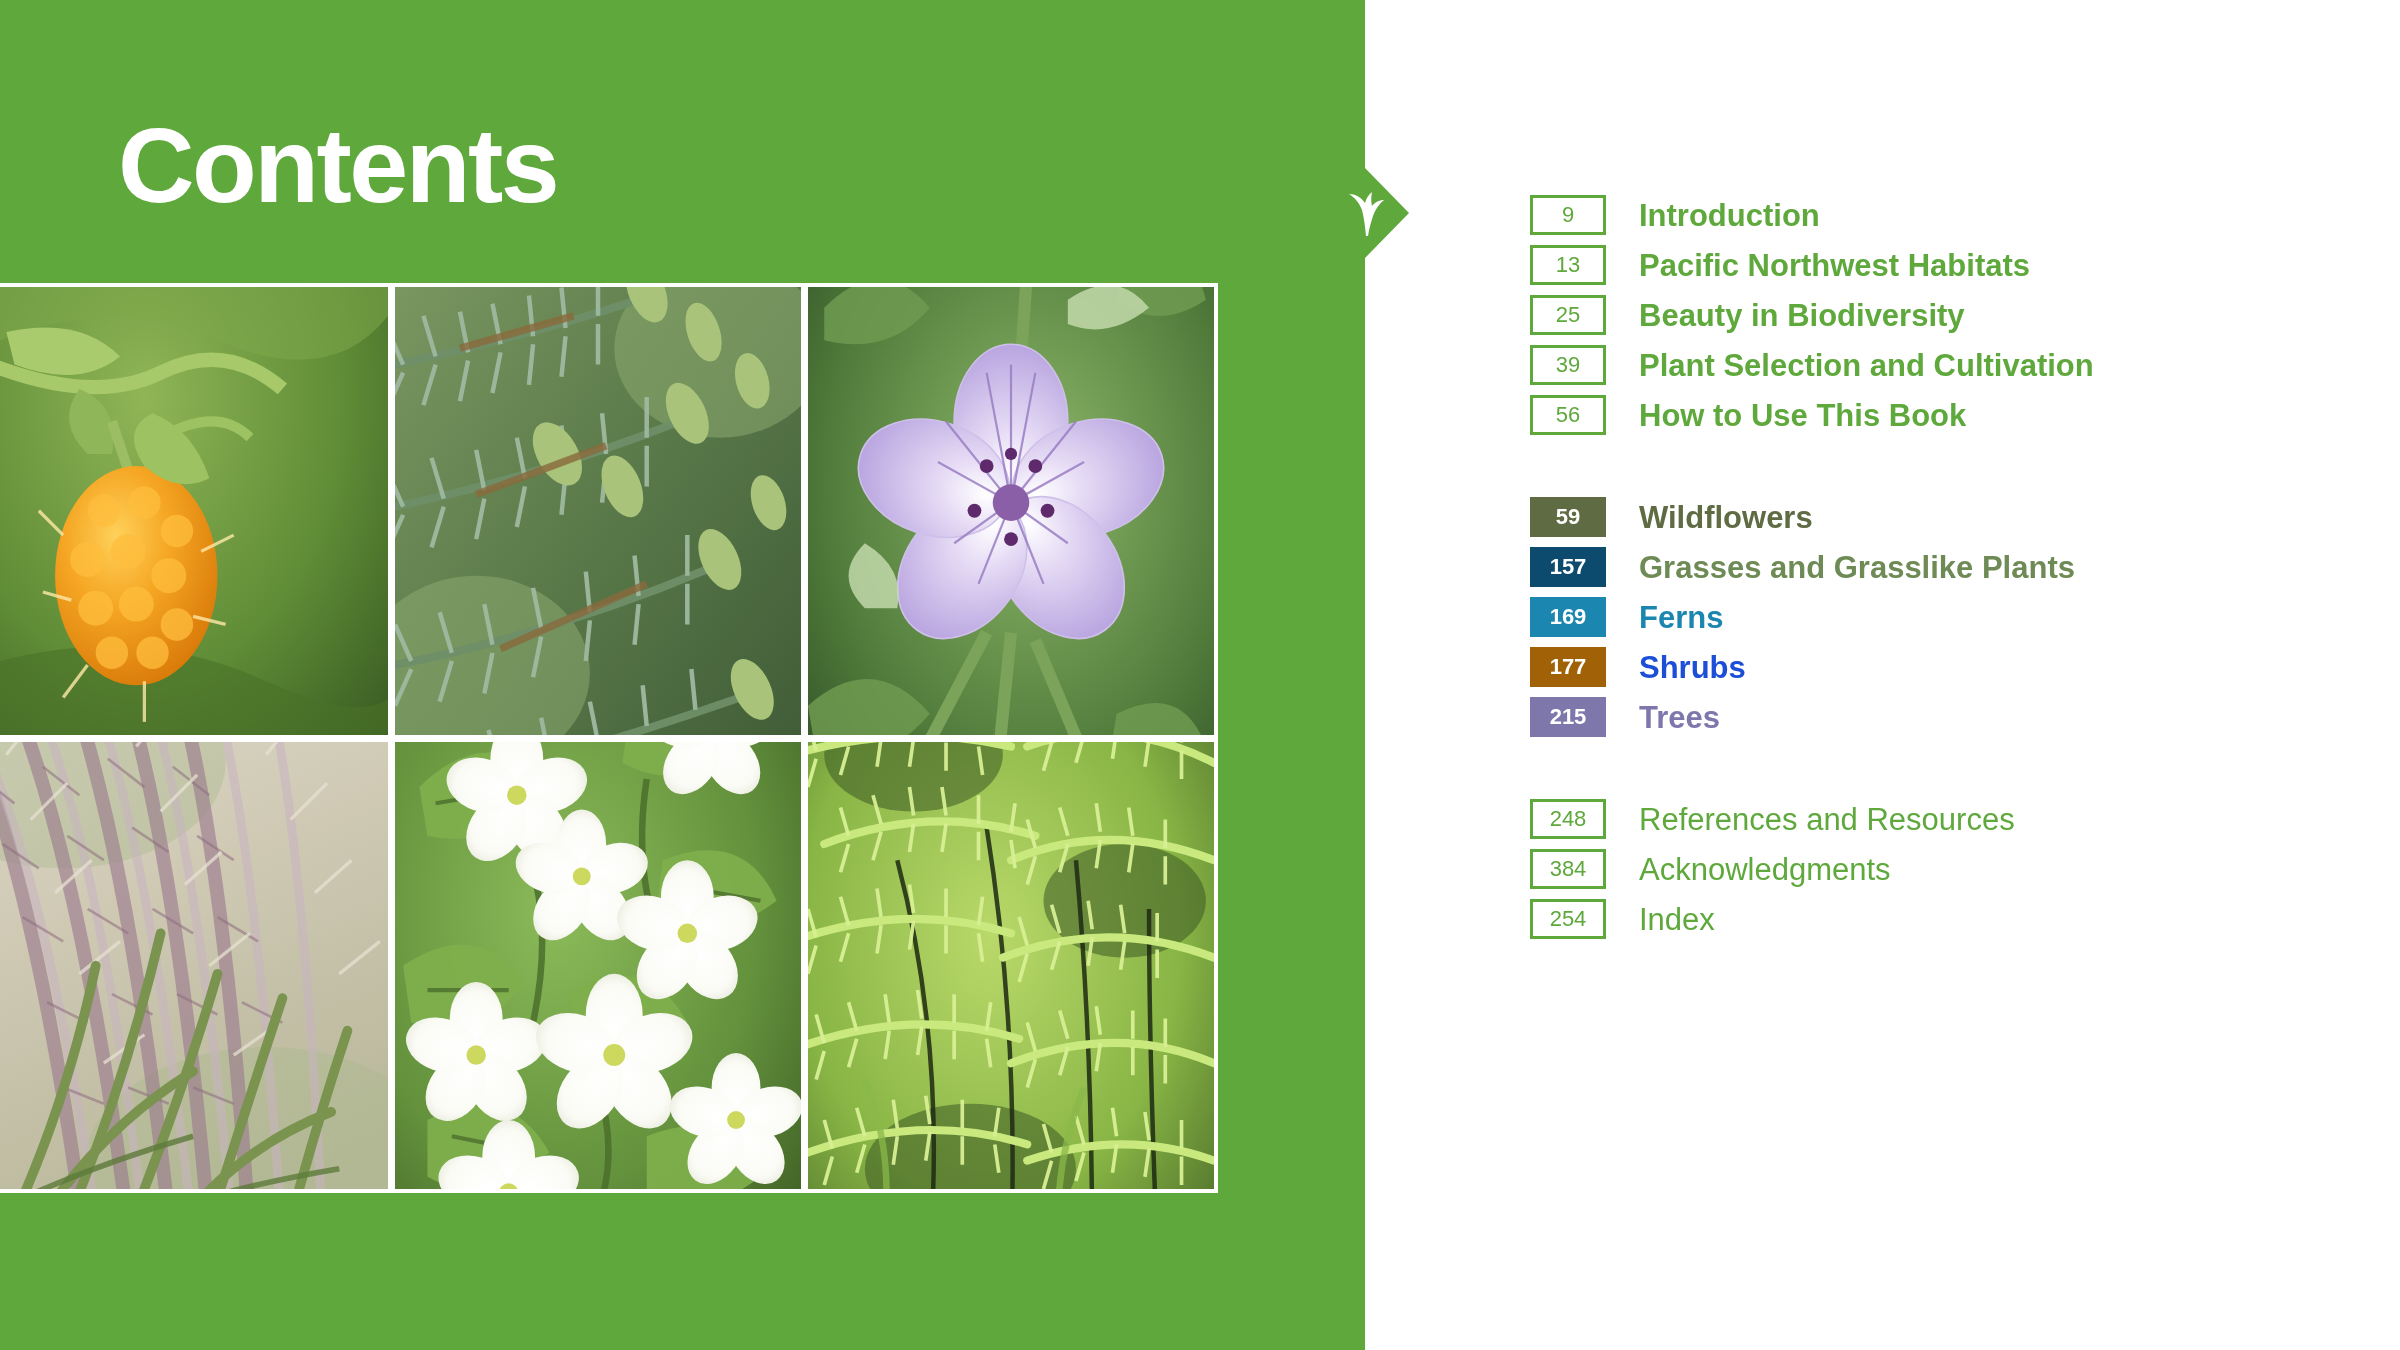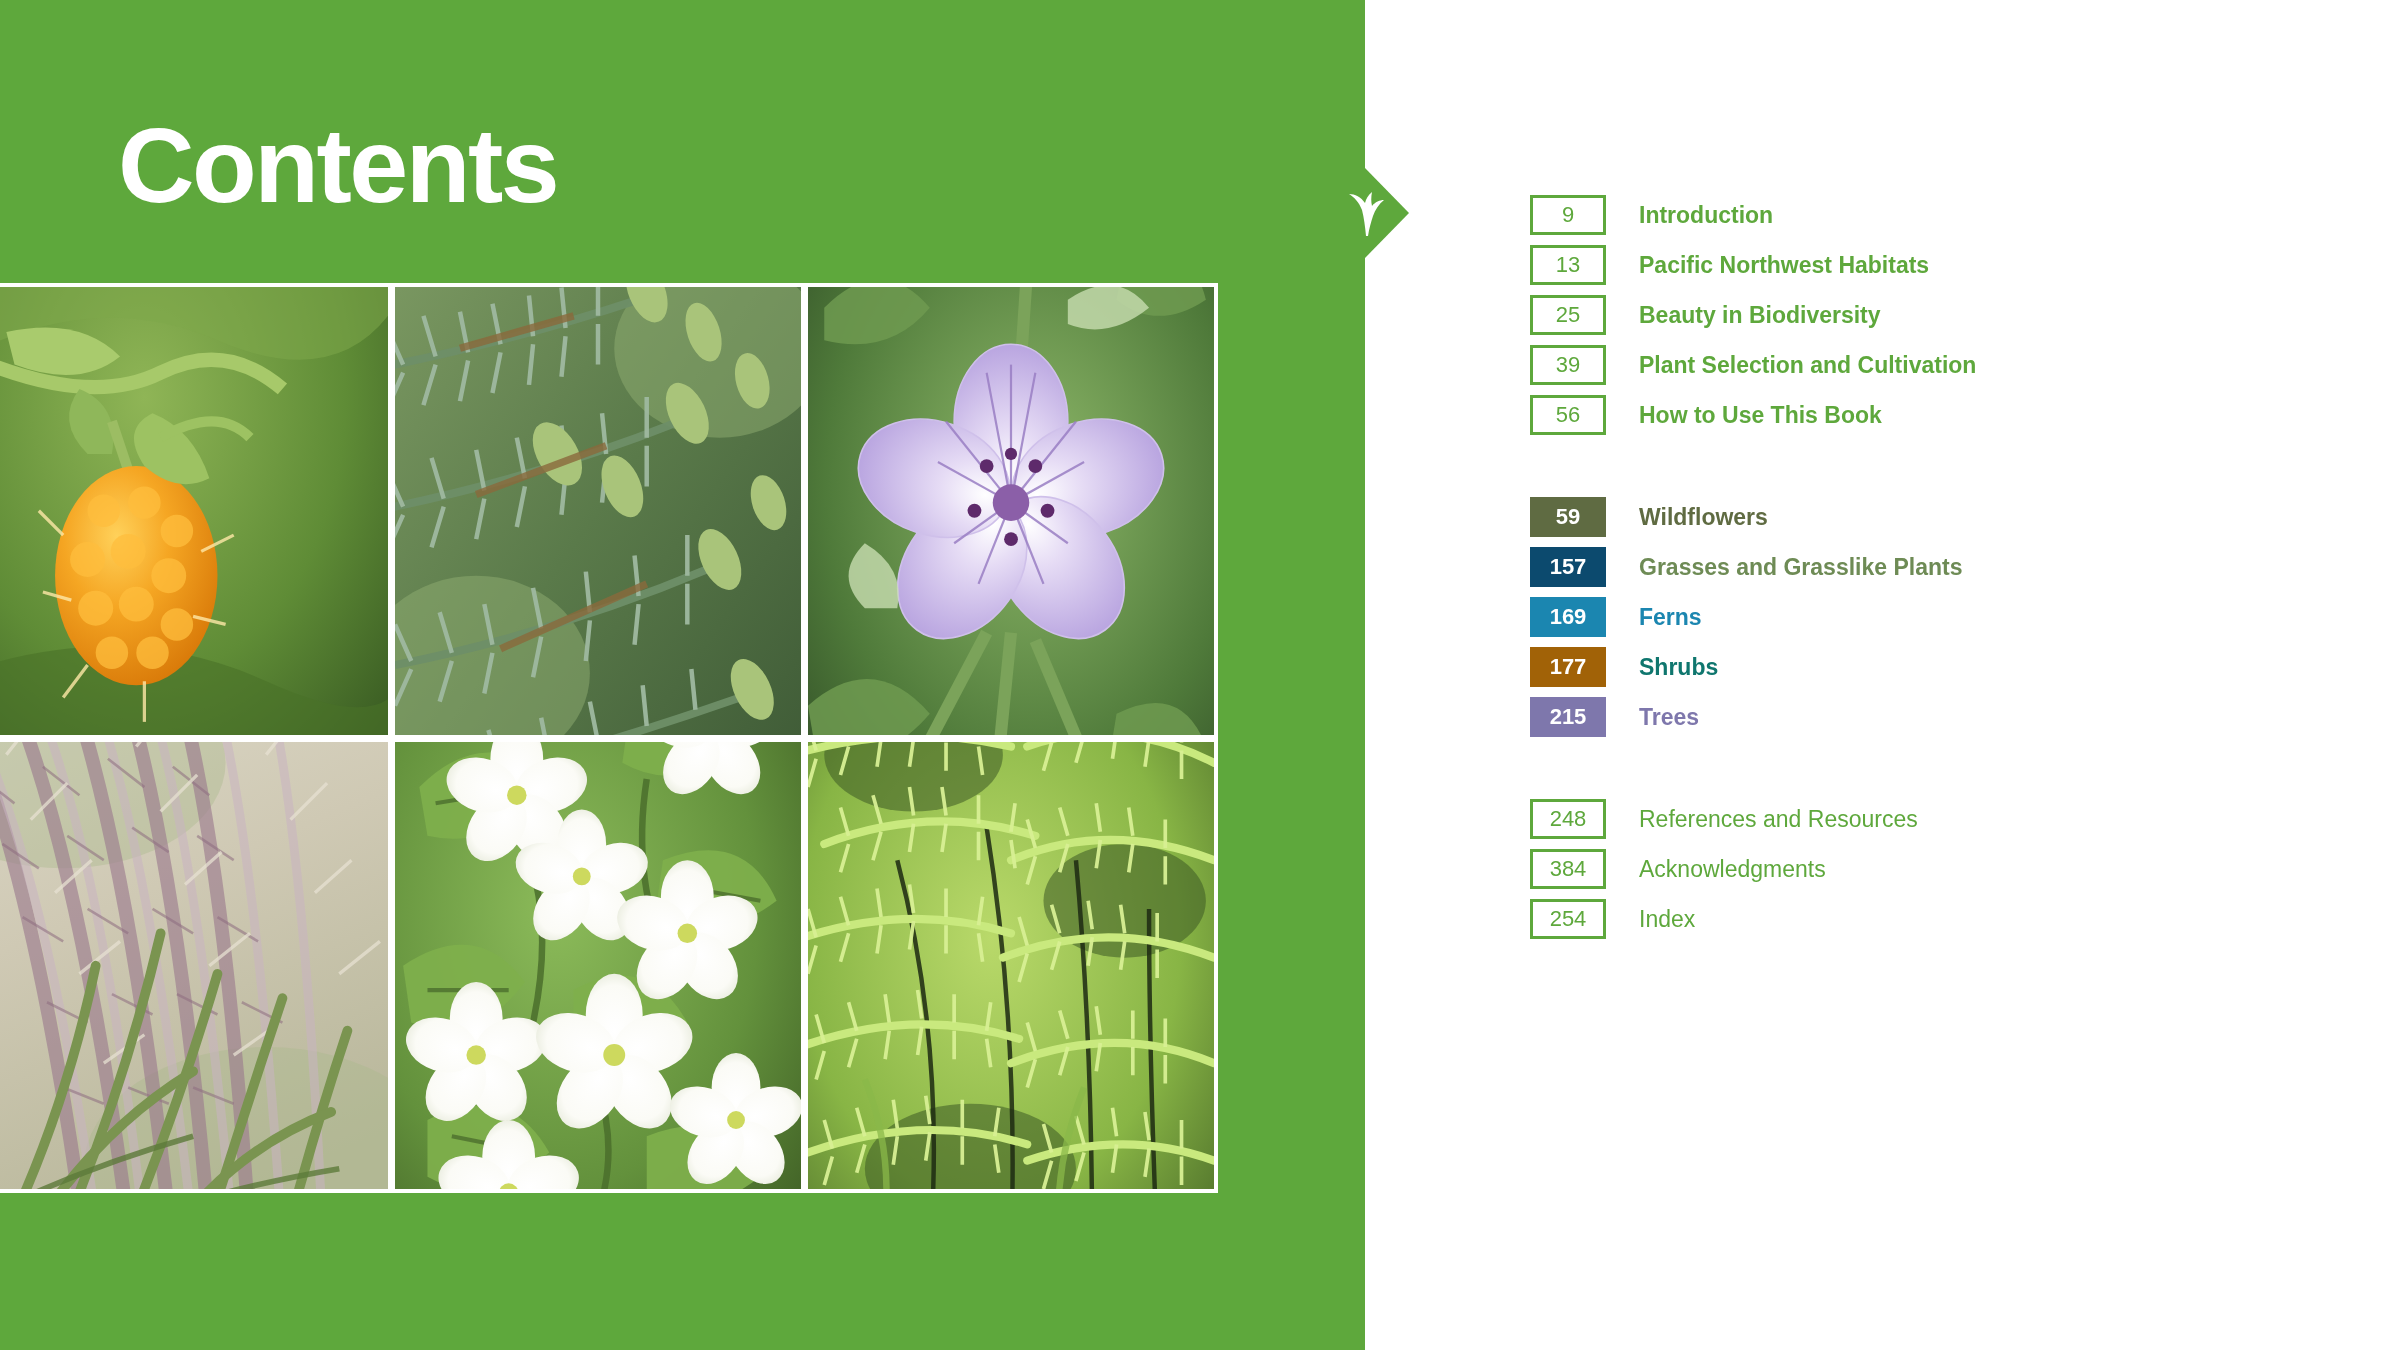--- a/index.html
+++ b/index.html
@@ -112,21 +112,21 @@
     border: 3px solid #5EA83C;
     background: #ffffff;
     color: #5EA83C;
   }
   .toc-badge.filled {
     color: #ffffff;
     font-weight: 700;
   }
   .toc-label {
     margin-left: 33px;
-    font-size: 23px;
+    font-size: 31px;
     line-height: 1;
     white-space: nowrap;
   }
   .toc-label.bold { font-weight: 700; }
   .toc-label.regular { font-weight: 400; }
 </style>
 </head>
 <body>
 
 <div id="green-panel"></div>
@@ -557,21 +557,21 @@
       <div class="toc-row">
         <div class="toc-badge filled" style="background: #0c4a6e;">157</div>
         <div class="toc-label bold" style="color: rgb(110, 139, 85);">Grasses and Grasslike Plants</div>
       </div>
       <div class="toc-row">
         <div class="toc-badge filled" style="background: rgb(27, 134, 176);">169</div>
         <div class="toc-label bold" style="color: rgb(27, 134, 176);">Ferns</div>
       </div>
       <div class="toc-row">
         <div class="toc-badge filled" style="background: #a16207;">177</div>
-        <div class="toc-label bold" style="color: #0f766e; text-align: center;">Shrubs</div>
+        <div class="toc-label bold" style="color: #1d4ed8; text-align: center;">Shrubs</div>
       </div>
       <div class="toc-row">
         <div class="toc-badge filled" style="background: rgb(126, 119, 172);">215</div>
         <div class="toc-label bold" style="color: rgb(126, 119, 172);">Trees</div>
       </div>
     </div>
     <div class="toc-group">
       <div class="toc-row">
         <div class="toc-badge outline">248</div>
         <div class="toc-label regular" style="color: rgb(94, 168, 60);">References and Resources</div>

